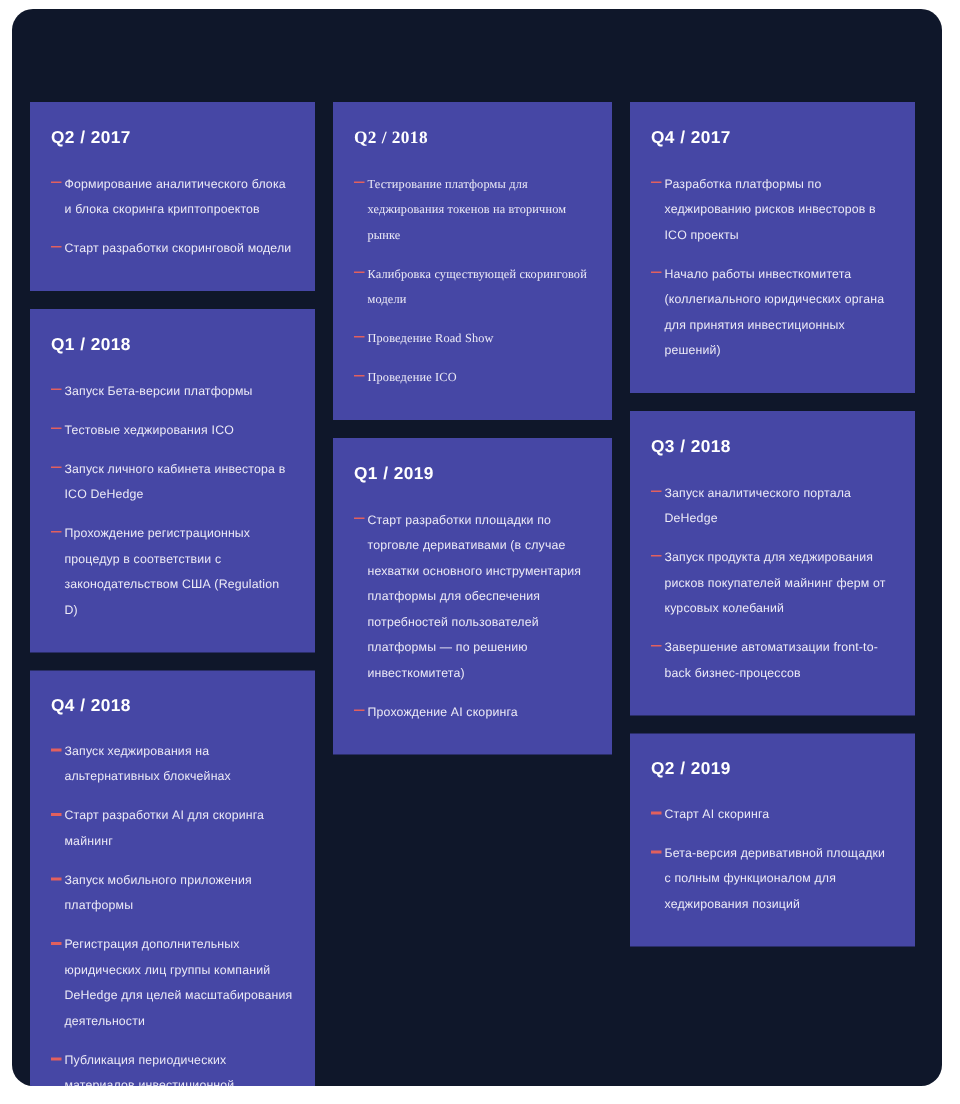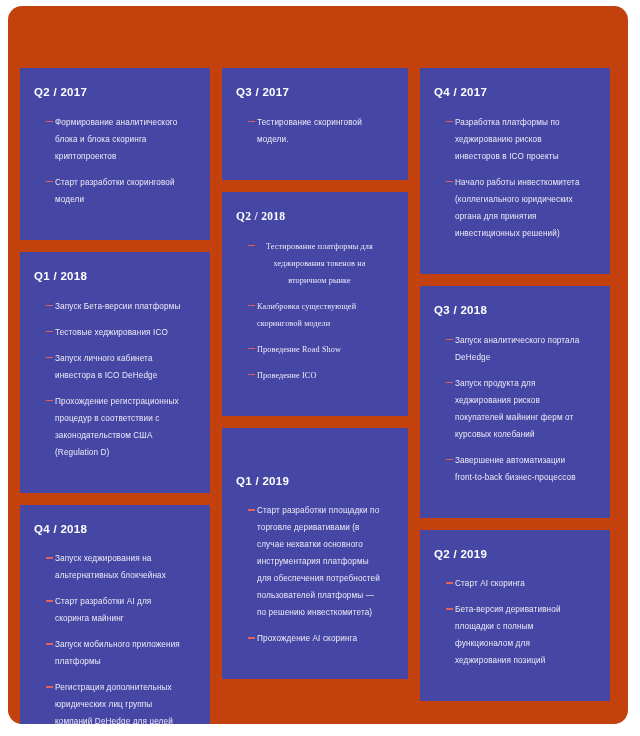--- a/index.html
+++ b/index.html
@@ -59,21 +59,21 @@
     font-size: 11.5px;
     font-weight: bold;
     letter-spacing: 0.3px;
     color: #ffffff;
     margin: 0 0 14px 0;
     line-height: 1.2;
   }
 
   .milestone-list {
     list-style: none;
-    margin: 12px;
+    margin: 0;
     padding: 0;
   }
 
   .milestone-item {
     position: relative;
     font-size: 8.2px;
     line-height: 17px;
     color: #eceaf6;
     padding-left: 9px;
     margin-bottom: 9px;
@@ -88,21 +88,21 @@
     width: 7px;
     height: 1.5px;
     background: #e2605e;
   }
 
   .milestone-text { display: block; }
 </style>
 </head>
 <body>
 
-<div id="roadmap-panel" style="background: #c2410c;">
+<div id="roadmap-panel" style="background: #0f172a;">
   <div id="roadmap-grid">
       <div class="roadmap-column col-1">
         <div class="quarter-card" style="background: rgb(70, 71, 165);">
           <div class="quarter-title" style="color: rgb(255, 255, 255);">Q2 / 2017</div>
           <ul class="milestone-list">
             <li class="milestone-item">
               <span class="milestone-dash" style="background: rgb(226, 96, 94);"></span>
               <span class="milestone-text" style="color: rgb(236, 234, 246);">Формирование аналитического блока и блока скоринга криптопроектов</span>
             </li>
             <li class="milestone-item">
@@ -152,52 +152,43 @@
               <span class="milestone-text" style="color: rgb(236, 234, 246);">Регистрация дополнительных юридических лиц группы компаний DeHedge для целей масштабирования деятельности</span>
             </li>
             <li class="milestone-item">
               <span class="milestone-dash" style="background: rgb(226, 96, 94);"></span>
               <span class="milestone-text" style="color: rgb(236, 234, 246);">Публикация периодических материалов инвестиционной аналитики для широкого круга инвесторов</span>
             </li>
           </ul>
         </div>
       </div>
       <div class="roadmap-column col-2">
-        <div class="quarter-card" style="background: rgb(70, 71, 165);">
-          <div class="quarter-title" style="color: rgb(255, 255, 255);">Q3 / 2017</div>
-          <ul class="milestone-list">
-            <li class="milestone-item">
-              <span class="milestone-dash" style="background: rgb(226, 96, 94);"></span>
-              <span class="milestone-text" style="color: rgb(236, 234, 246);">Тестирование скоринговой модели.</span>
-            </li>
-          </ul>
-        </div>
         <div class="quarter-card" style="background: rgb(70, 71, 165); font-family: Liberation Serif, serif;">
           <div class="quarter-title" style="color: rgb(255, 255, 255);">Q2 / 2018</div>
           <ul class="milestone-list">
             <li class="milestone-item">
               <span class="milestone-dash" style="background: rgb(226, 96, 94);"></span>
-              <span class="milestone-text" style="color: rgb(236, 234, 246); text-align: center;">Тестирование платформы для хеджирования токенов на вторичном рынке</span>
+              <span class="milestone-text" style="color: rgb(236, 234, 246);">Тестирование платформы для хеджирования токенов на вторичном рынке</span>
             </li>
             <li class="milestone-item">
               <span class="milestone-dash" style="background: rgb(226, 96, 94);"></span>
               <span class="milestone-text" style="color: rgb(236, 234, 246);">Калибровка существующей скоринговой модели</span>
             </li>
             <li class="milestone-item">
               <span class="milestone-dash" style="background: rgb(226, 96, 94);"></span>
               <span class="milestone-text" style="color: rgb(236, 234, 246);">Проведение Road Show</span>
             </li>
             <li class="milestone-item">
               <span class="milestone-dash" style="background: rgb(226, 96, 94);"></span>
               <span class="milestone-text" style="color: rgb(236, 234, 246);">Проведение ICO</span>
             </li>
           </ul>
         </div>
         <div class="quarter-card" style="background: rgb(70, 71, 165);">
-          <div class="quarter-title" style="color: rgb(255, 255, 255); margin-top: 29px;">Q1 / 2019</div>
+          <div class="quarter-title" style="color: rgb(255, 255, 255);">Q1 / 2019</div>
           <ul class="milestone-list">
             <li class="milestone-item">
               <span class="milestone-dash" style="background: rgb(226, 96, 94);"></span>
               <span class="milestone-text" style="color: rgb(236, 234, 246);">Старт разработки площадки по торговле деривативами (в случае нехватки основного инструментария платформы для обеспечения потребностей пользователей платформы — по решению инвесткомитета)</span>
             </li>
             <li class="milestone-item">
               <span class="milestone-dash" style="background: rgb(226, 96, 94);"></span>
               <span class="milestone-text" style="color: rgb(236, 234, 246);">Прохождение AI скоринга</span>
             </li>
           </ul>

